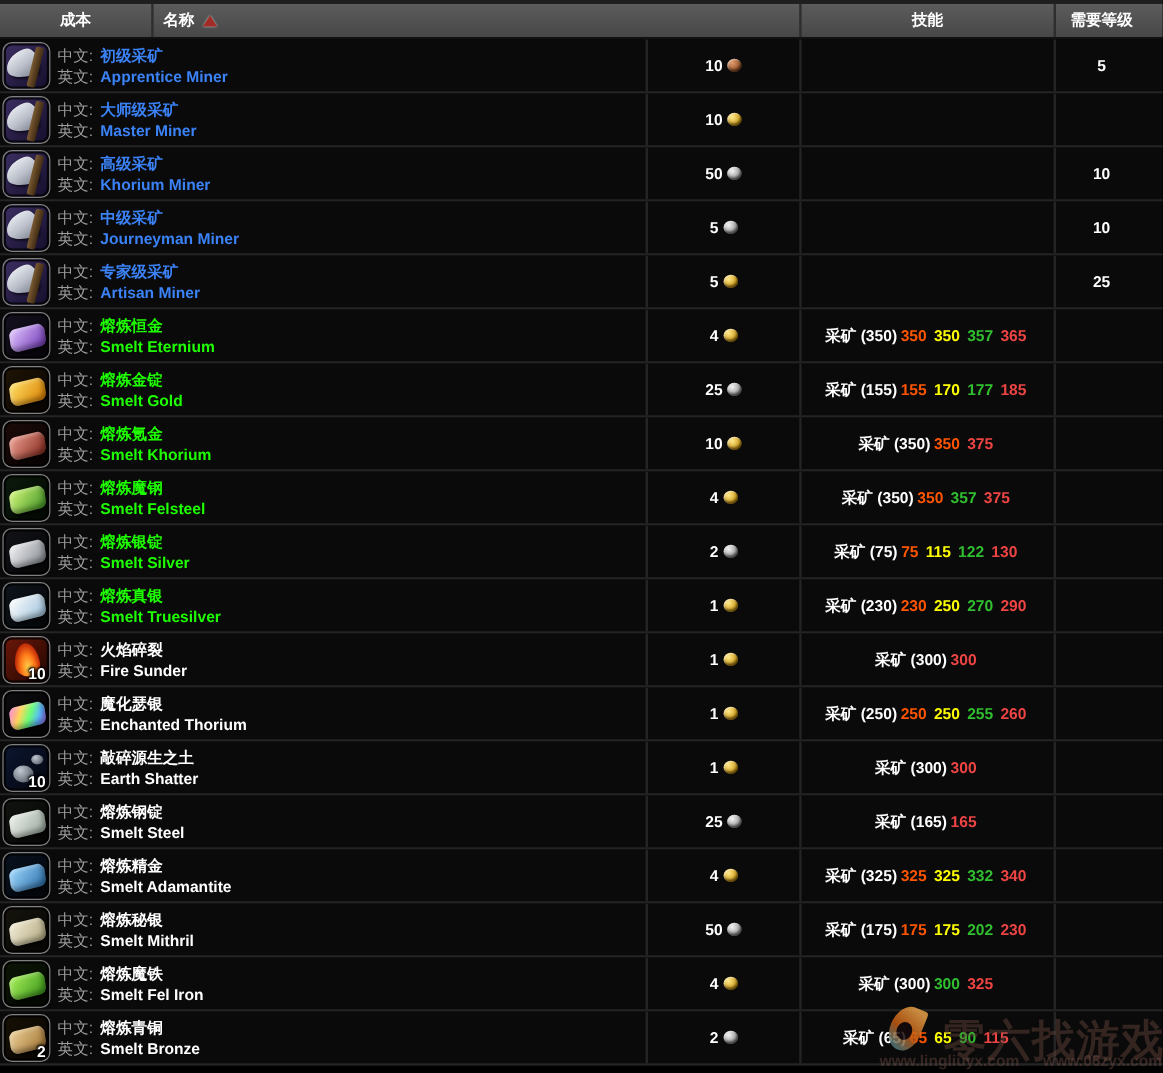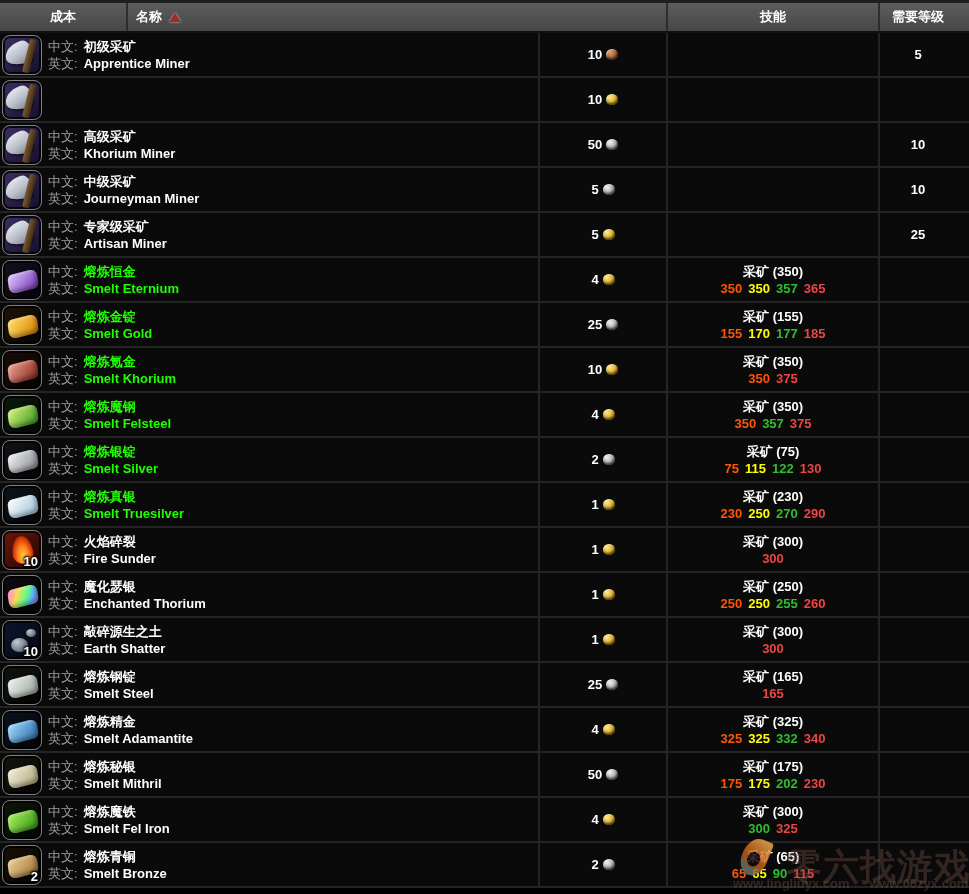--- a/index.html
+++ b/index.html
@@ -30,21 +30,21 @@
     border-left:6px solid transparent; border-right:6px solid transparent;
     border-bottom:9px solid #a32b25;
     filter:drop-shadow(0 0 1px #c8c8c8);
   }
   
   .row { display:flex; height:45px; background:#0a0a0a; border-bottom:2px solid #242424; }
   .cell { height:100%; border-right:2px solid #242424; display:flex; align-items:center; }
   .cell:last-child { border-right:none; }
   .cell-name  { padding-left:2px; }
   .cell-cost  { justify-content:center; }
-  .cell-skill { flex-direction:column; justify-content:center; text-align:left; }
+  .cell-skill { flex-direction:row; justify-content:center; text-align:left; }
   .cell-level { justify-content:center; }
   
   .icon {
     position:relative; width:40px; height:40px; flex:0 0 40px;
     border:1px solid #7f7f7f; border-radius:8px;
     box-shadow:inset 0 0 0 2px rgba(0,0,0,.8);
     overflow:hidden; cursor:pointer; display:block;
   }
   .ingot {
     position:absolute; left:5px; top:11px; width:30px; height:19px;
@@ -79,21 +79,21 @@
   .rock.r2 { width:10px; height:8px; left:23px; top:8px; }
   .badge {
     position:absolute; right:3px; bottom:0px; color:#fff;
     font-size:13px; font-weight:bold;
     text-shadow:1px 1px 2px #000, -1px -1px 2px #000, 1px -1px 2px #000, -1px 1px 2px #000;
   }
   .names { margin-left:6px; font-size:13px; line-height:17px; }
   .nline { white-space:nowrap; }
   .lab { color:#9d9d9d; margin-right:6px; }
   .nm { font-weight:bold; text-decoration:none; cursor:pointer; }
-  .nc-yellow { color:#ffffff; }
+  .nc-yellow { color:#3b82f6; }
   .nc-green  { color:#1eff00; }
   .nc-white  { color:#ffffff; }
   
   .amt { color:#fff; font-size:13px; font-weight:bold; }
   .coin {
     display:inline-block; width:12px; height:11px; border-radius:50%; margin-left:4px;
     box-shadow:inset -1px -2px 2px rgba(0,0,0,.55), inset 1px 1px 1px rgba(255,255,255,.45);
   }
   .coin-gold   { background:radial-gradient(circle at 35% 32%, #ffe98a, #c8920a 75%); }
   .coin-silver { background:radial-gradient(circle at 35% 32%, #f3f3f3, #8a8a8a 75%); }
@@ -171,20 +171,24 @@
         <div class="cell cell-level w-level">
           <span class="lvl">5</span>
         </div>
       </div>
       <div class="row">
         <div class="cell cell-name w-name">
           <a class="icon" style="background: linear-gradient(135deg, rgb(60, 47, 99), rgb(21, 14, 43));">
             <div class="blade"></div>
             <div class="handle"></div>
           </a>
+          <div class="names">
+            <div class="nline"><span class="lab">中文:</span><a class="nm nc-yellow">大师级采矿</a></div>
+            <div class="nline"><span class="lab">英文:</span><a class="nm nc-yellow">Master Miner</a></div>
+          </div>
         </div>
         <div class="cell cell-cost w-cost">
           <span class="amt">10</span>
           <span class="coin coin-gold"></span>
         </div>
         <div class="cell cell-skill w-skill"></div>
         <div class="cell cell-level w-level"></div>
       </div>
       <div class="row">
         <div class="cell cell-name w-name">

